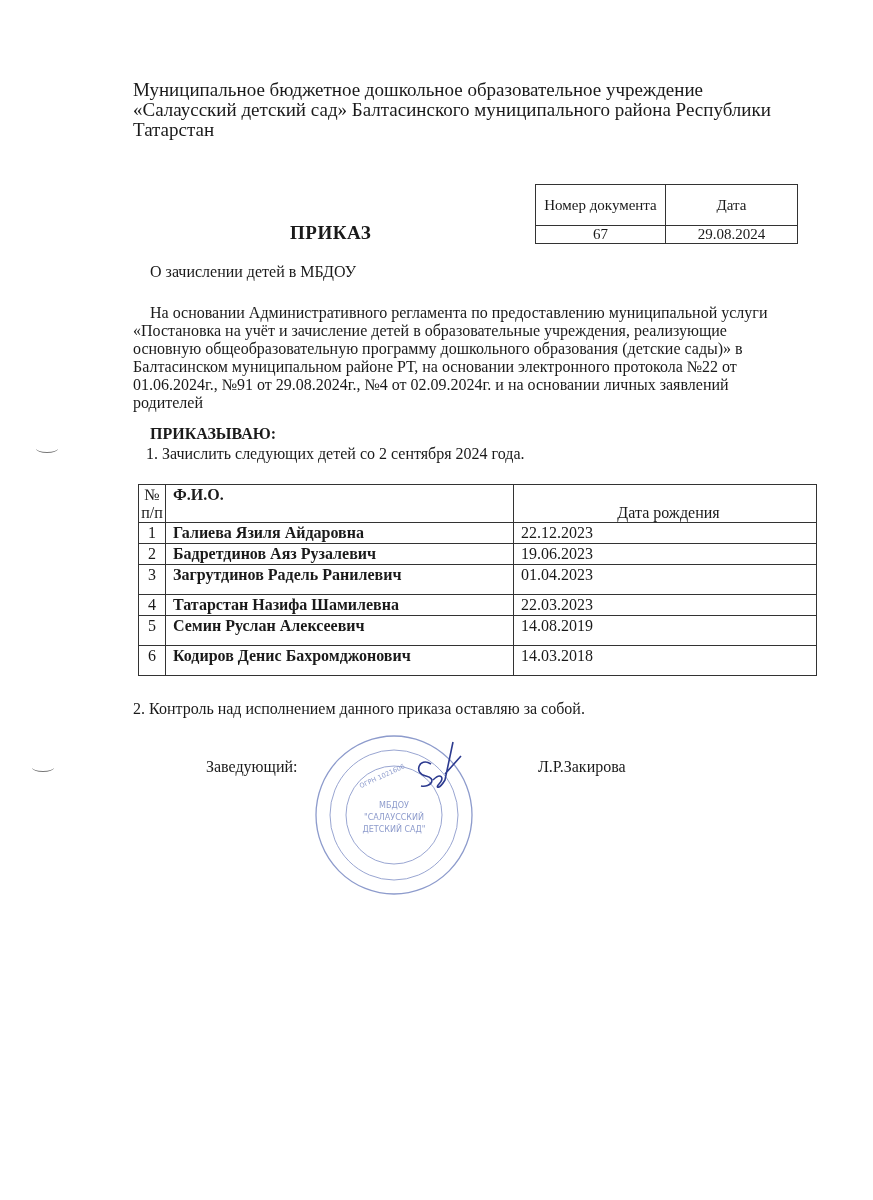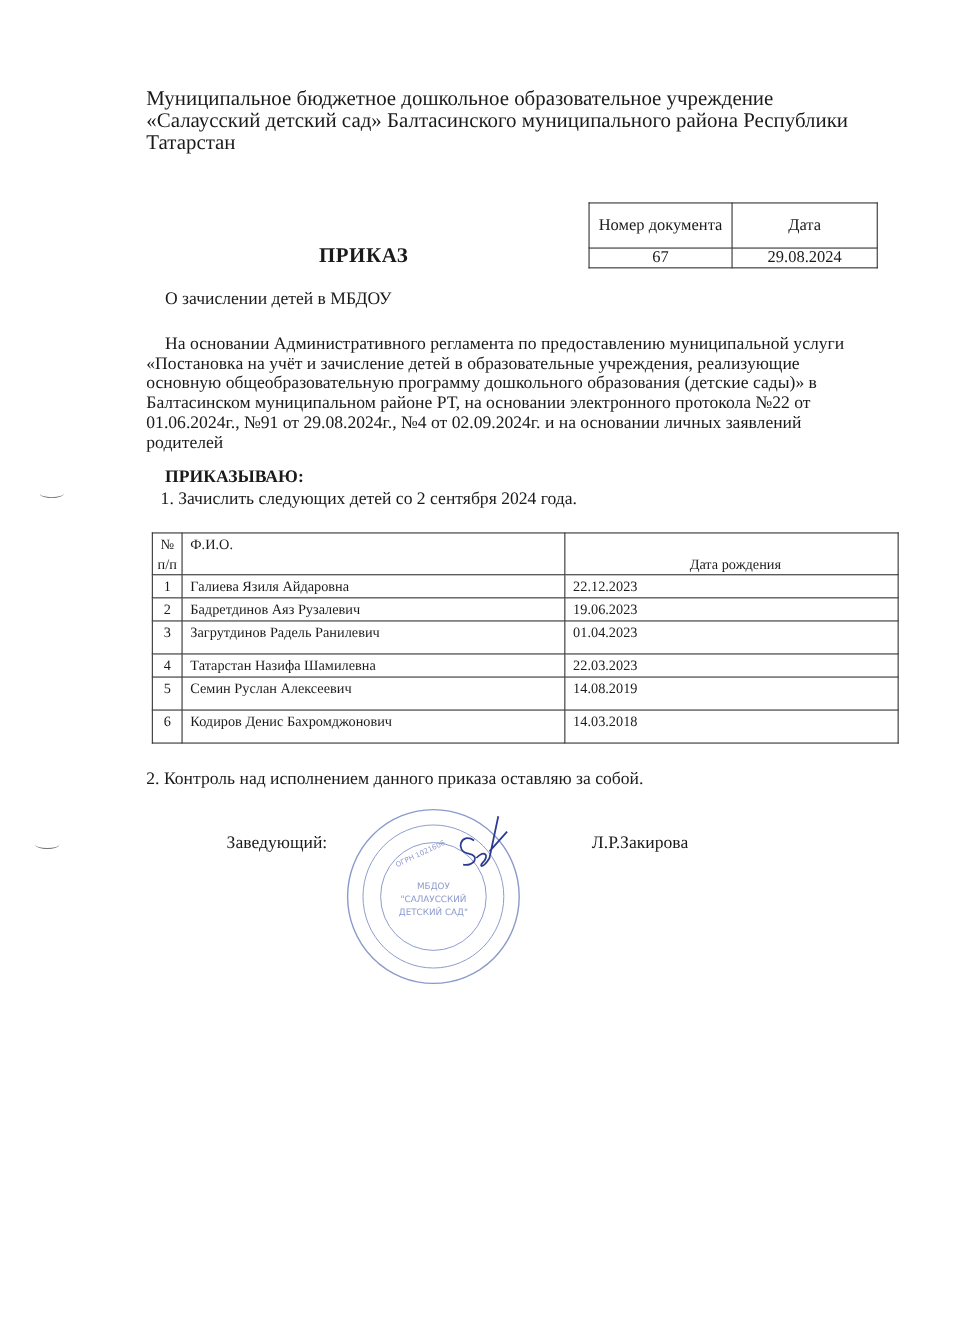--- a/index.html
+++ b/index.html
@@ -22,25 +22,25 @@
   .doc-table td { border:1.2px solid #333; text-align:center; padding:0; }
   .doc-table .h1 { height:40px; line-height:17px; width:129px; }
   .doc-table .h2 { height:40px; }
   .doc-table .v { height:17px; line-height:17px; }
   .body-text {
     left:133px; top:304px; width:660px; font-size:16px; line-height:18px; text-indent:17px;
   }
   .order-word { left:150px; top:425px; font-size:16px; font-weight:bold; }
   .item1 { left:146px; top:445px; font-size:16px; }
   .kids-table {
-    left:138px; top:484px; width:679px; font-size:13px;
+    left:138px; top:484px; width:679px; font-size:16px;
   }
   .kids-table td { border:1.2px solid #333; padding:0 0 0 7px; vertical-align:top; line-height:20px; }
   .kids-table .c1 { width:26px; padding:0; text-align:center; }
-  .kids-table .c2 { width:340px; }
+  .kids-table .c2 { width:340px;font-weight:bold; }
   .kids-table .hdr { height:38px; }
   .kids-table .hdr .c1 { line-height:18px; padding-top:1px; }
   .kids-table .hdr .c3 { vertical-align:bottom; text-align:center; line-height:18px; }
   .kids-table .r { height:20px; }
   .kids-table .tall { height:30px; }
   .item2 { left:133px; top:700px; font-size:16px; }
   .head-label { left:206px; top:758px; font-size:16px; }
   .head-name { left:538px; top:758px; font-size:16px; }
   .stamp { left:313px; top:734px; width:162px; height:162px; }
   .mark { position:absolute; border-bottom:1.2px solid #777; border-radius:0 0 50% 50%; width:22px; height:8px; }

